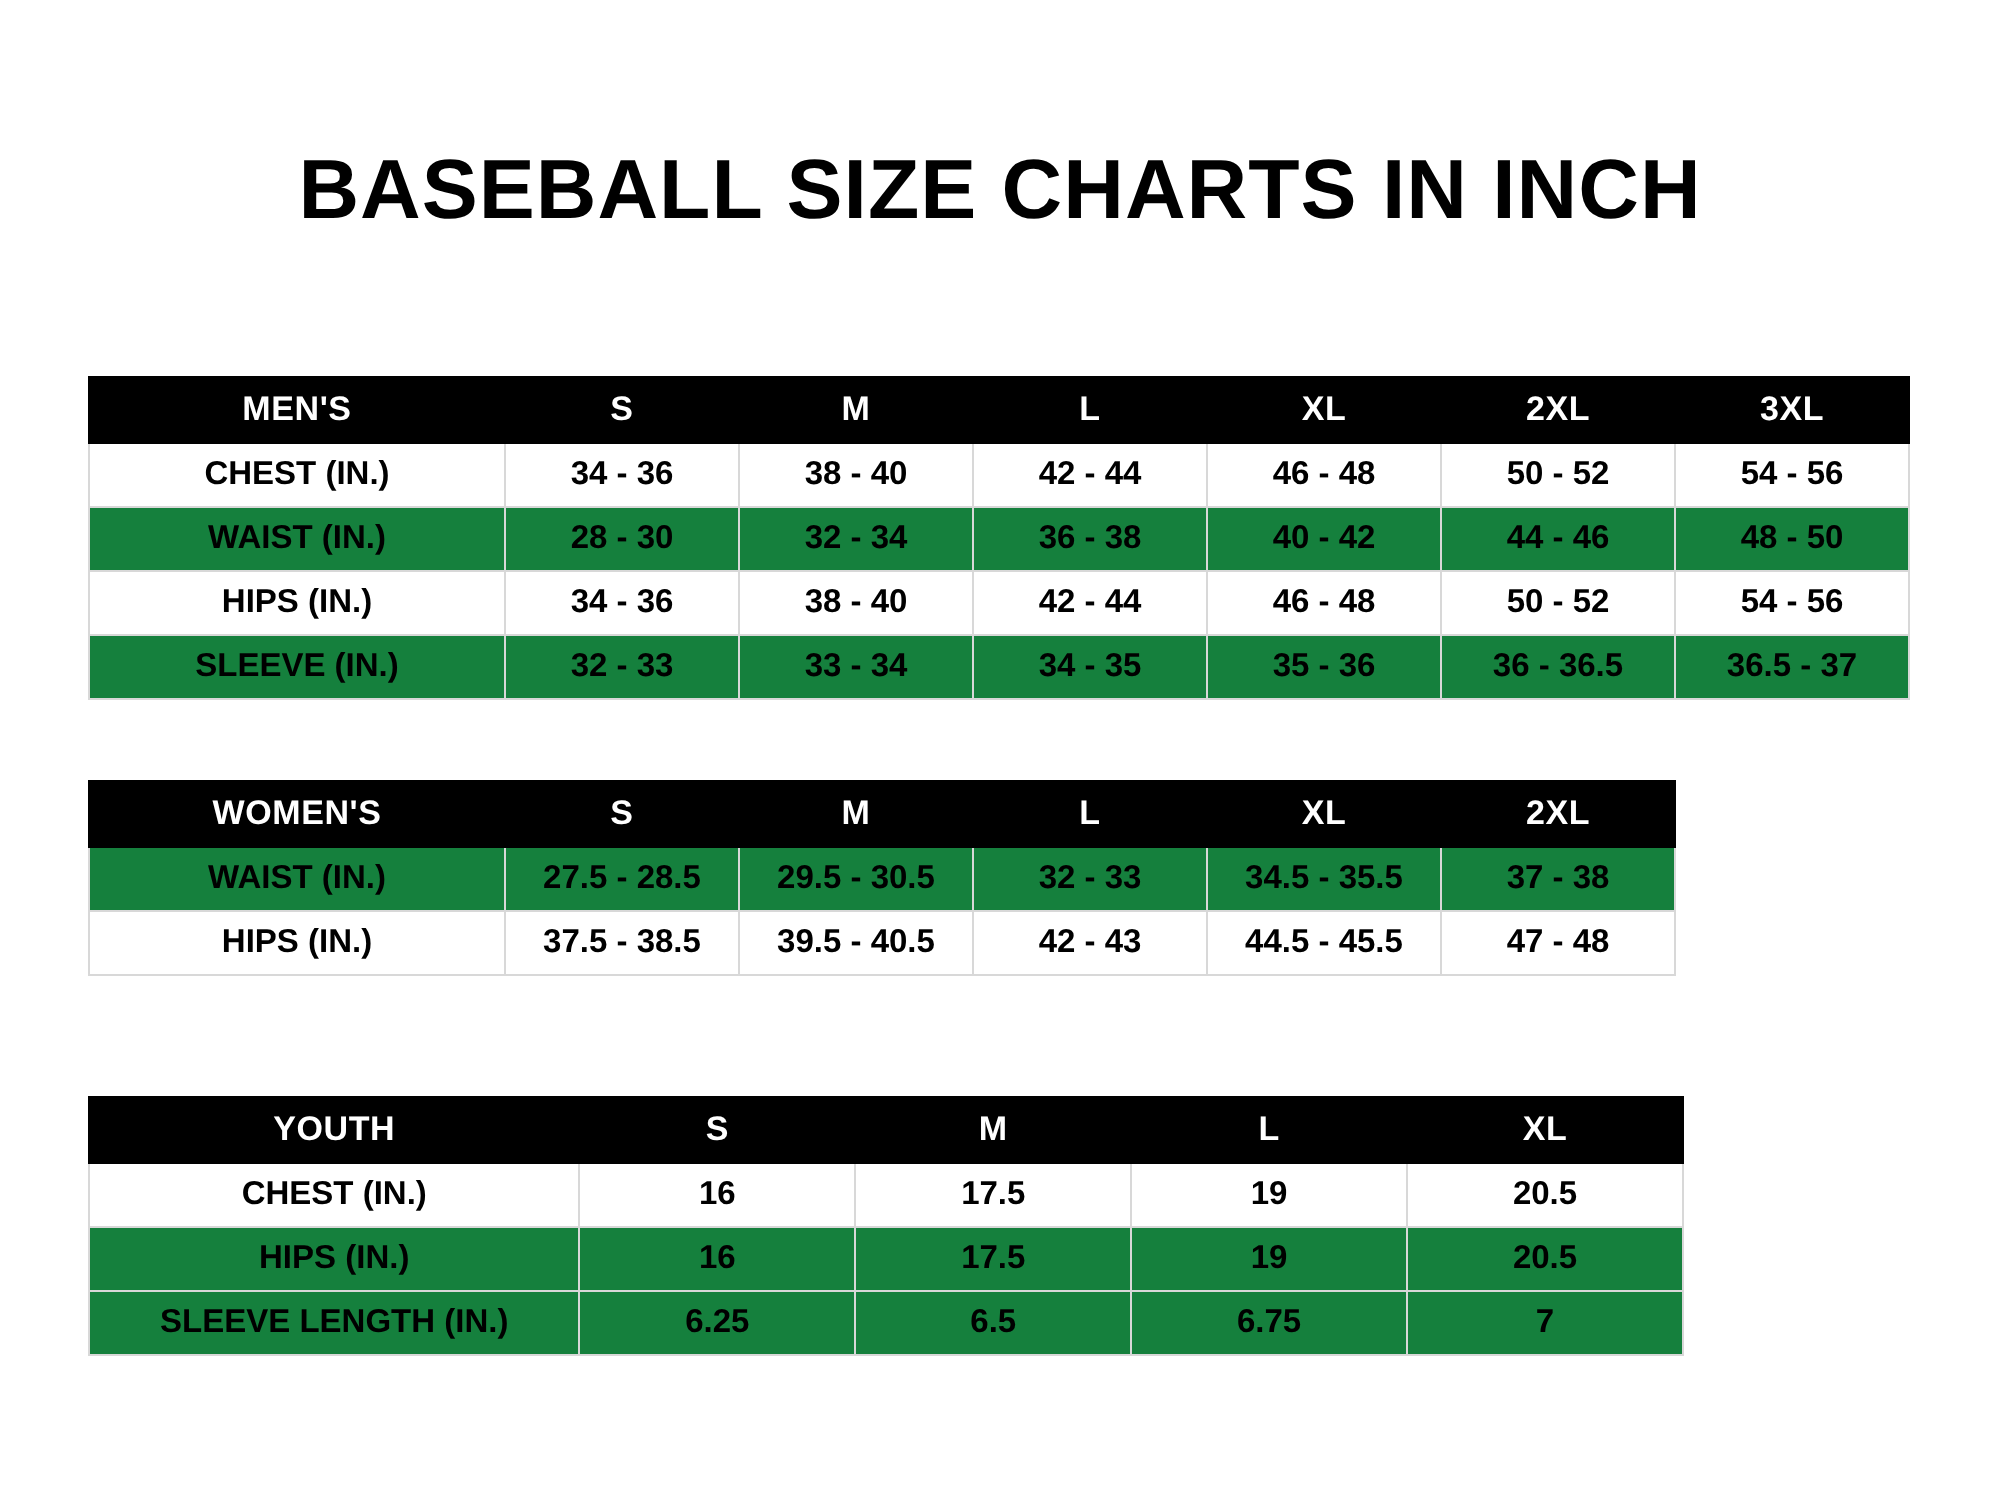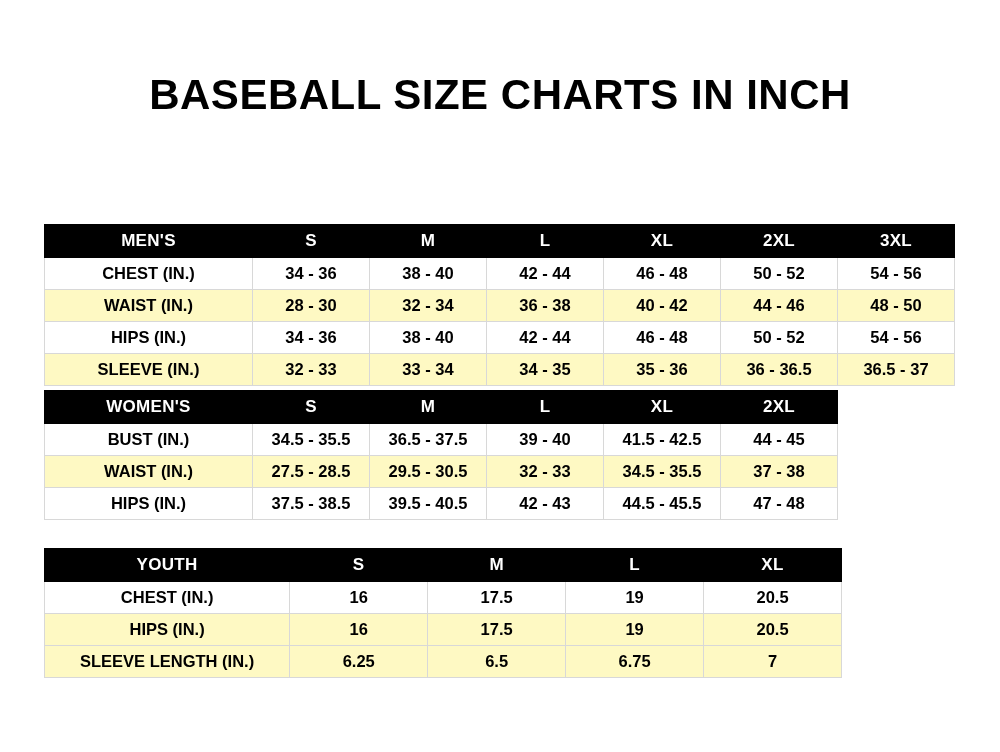--- a/index.html
+++ b/index.html
@@ -26,21 +26,21 @@
     font-weight: bold;
     letter-spacing: 0.5px;
     padding-top: 74px;
     line-height: 1;
   }
 
   .chart-block {
     position: absolute;
     left: 44px;
   }
-  #chart-mens  { top: 188px; width: 910px; margin-top: 36px; }
+  #chart-mens  { top: 188px; width: 910px; }
   #chart-womens{ top: 390px; width: 790px; }
   #chart-youth { top: 548px; width: 798px; }
 
   table.size-table {
     border-collapse: collapse;
     table-layout: fixed;
     width: 100%;
   }
   table.size-table td, table.size-table th {
     border: 1px solid #d8d8d8;
@@ -55,21 +55,21 @@
   }
   table.size-table thead th {
     background: #000000;
     color: #ffffff;
     border: 1px solid #000000;
     font-size: 17px;
     height: 32px;
     letter-spacing: 0.3px;
   }
   table.size-table tbody tr.alt td {
-    background: #fef9c3;
+    background: #15803d;
   }
   table.size-table td.label,
   table.size-table th.label {
     text-align: center;
   }
   
   #chart-mens col.lbl   { width: 208px; }
   #chart-mens col.val   { width: 117px; }
   #chart-womens col.lbl { width: 208px; }
   #chart-womens col.val { width: 117px; }
@@ -160,28 +160,20 @@
           <tr>
             <th class="label">WOMEN'S</th>
             <th>S</th>
             <th>M</th>
             <th>L</th>
             <th>XL</th>
             <th>2XL</th>
           </tr>
         </thead>
       <tbody>
-          <tr>
-            <td class="label">BUST (IN.)</td>
-            <td>34.5 - 35.5</td>
-            <td>36.5 - 37.5</td>
-            <td>39 - 40</td>
-            <td>41.5 - 42.5</td>
-            <td>44 - 45</td>
-          </tr>
           <tr class="alt">
             <td class="label">WAIST (IN.)</td>
             <td>27.5 - 28.5</td>
             <td>29.5 - 30.5</td>
             <td>32 - 33</td>
             <td>34.5 - 35.5</td>
             <td>37 - 38</td>
           </tr>
           <tr>
             <td class="label">HIPS (IN.)</td>

